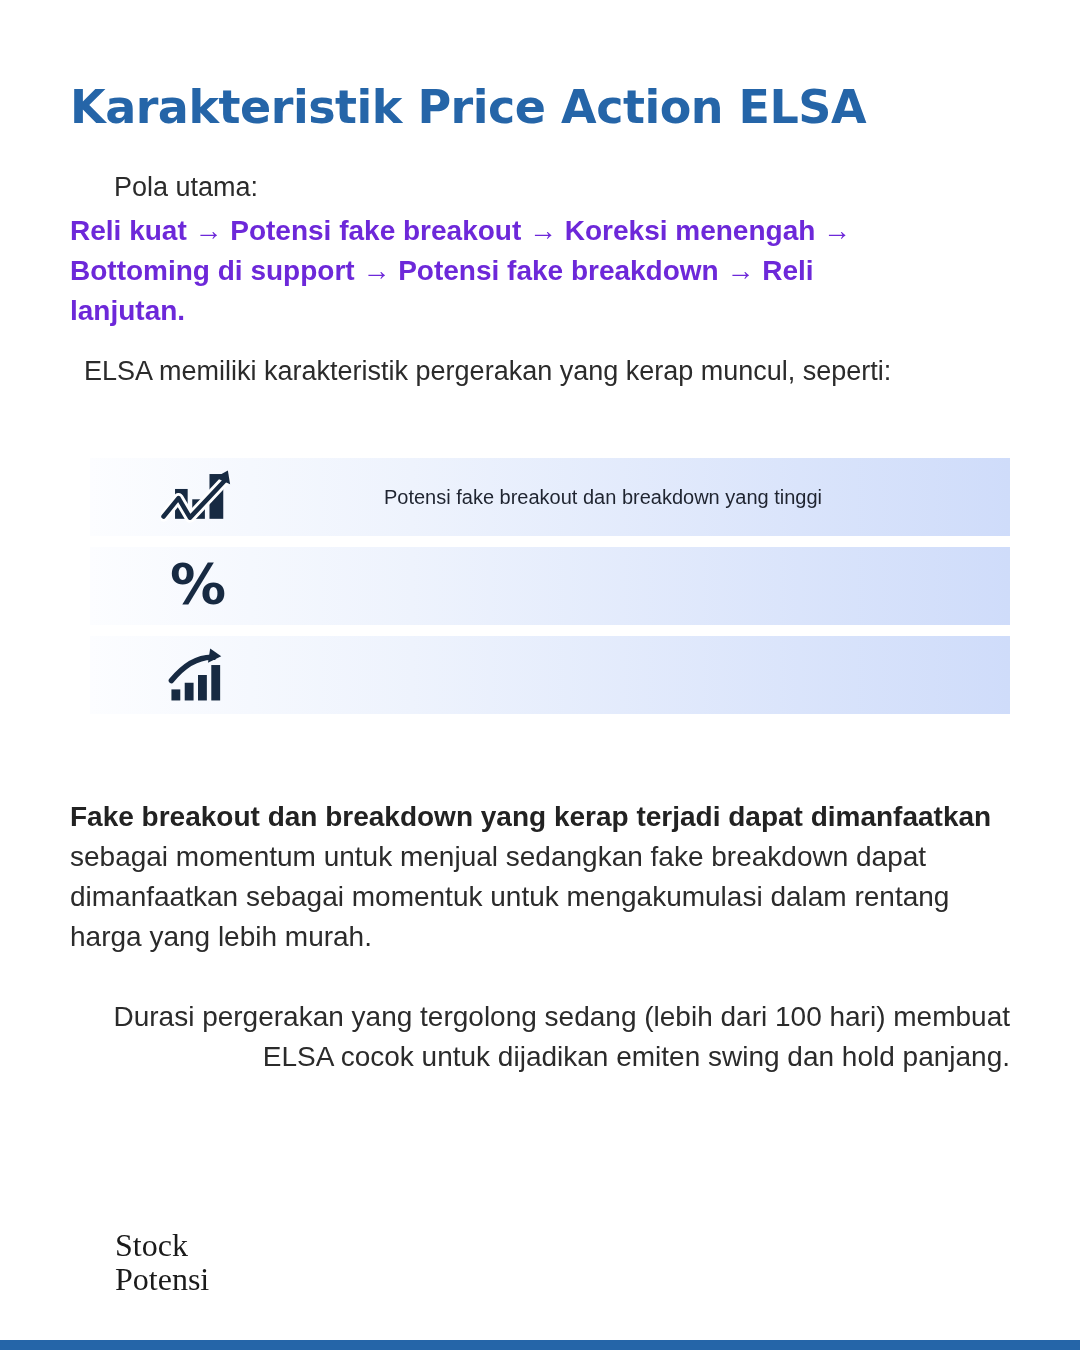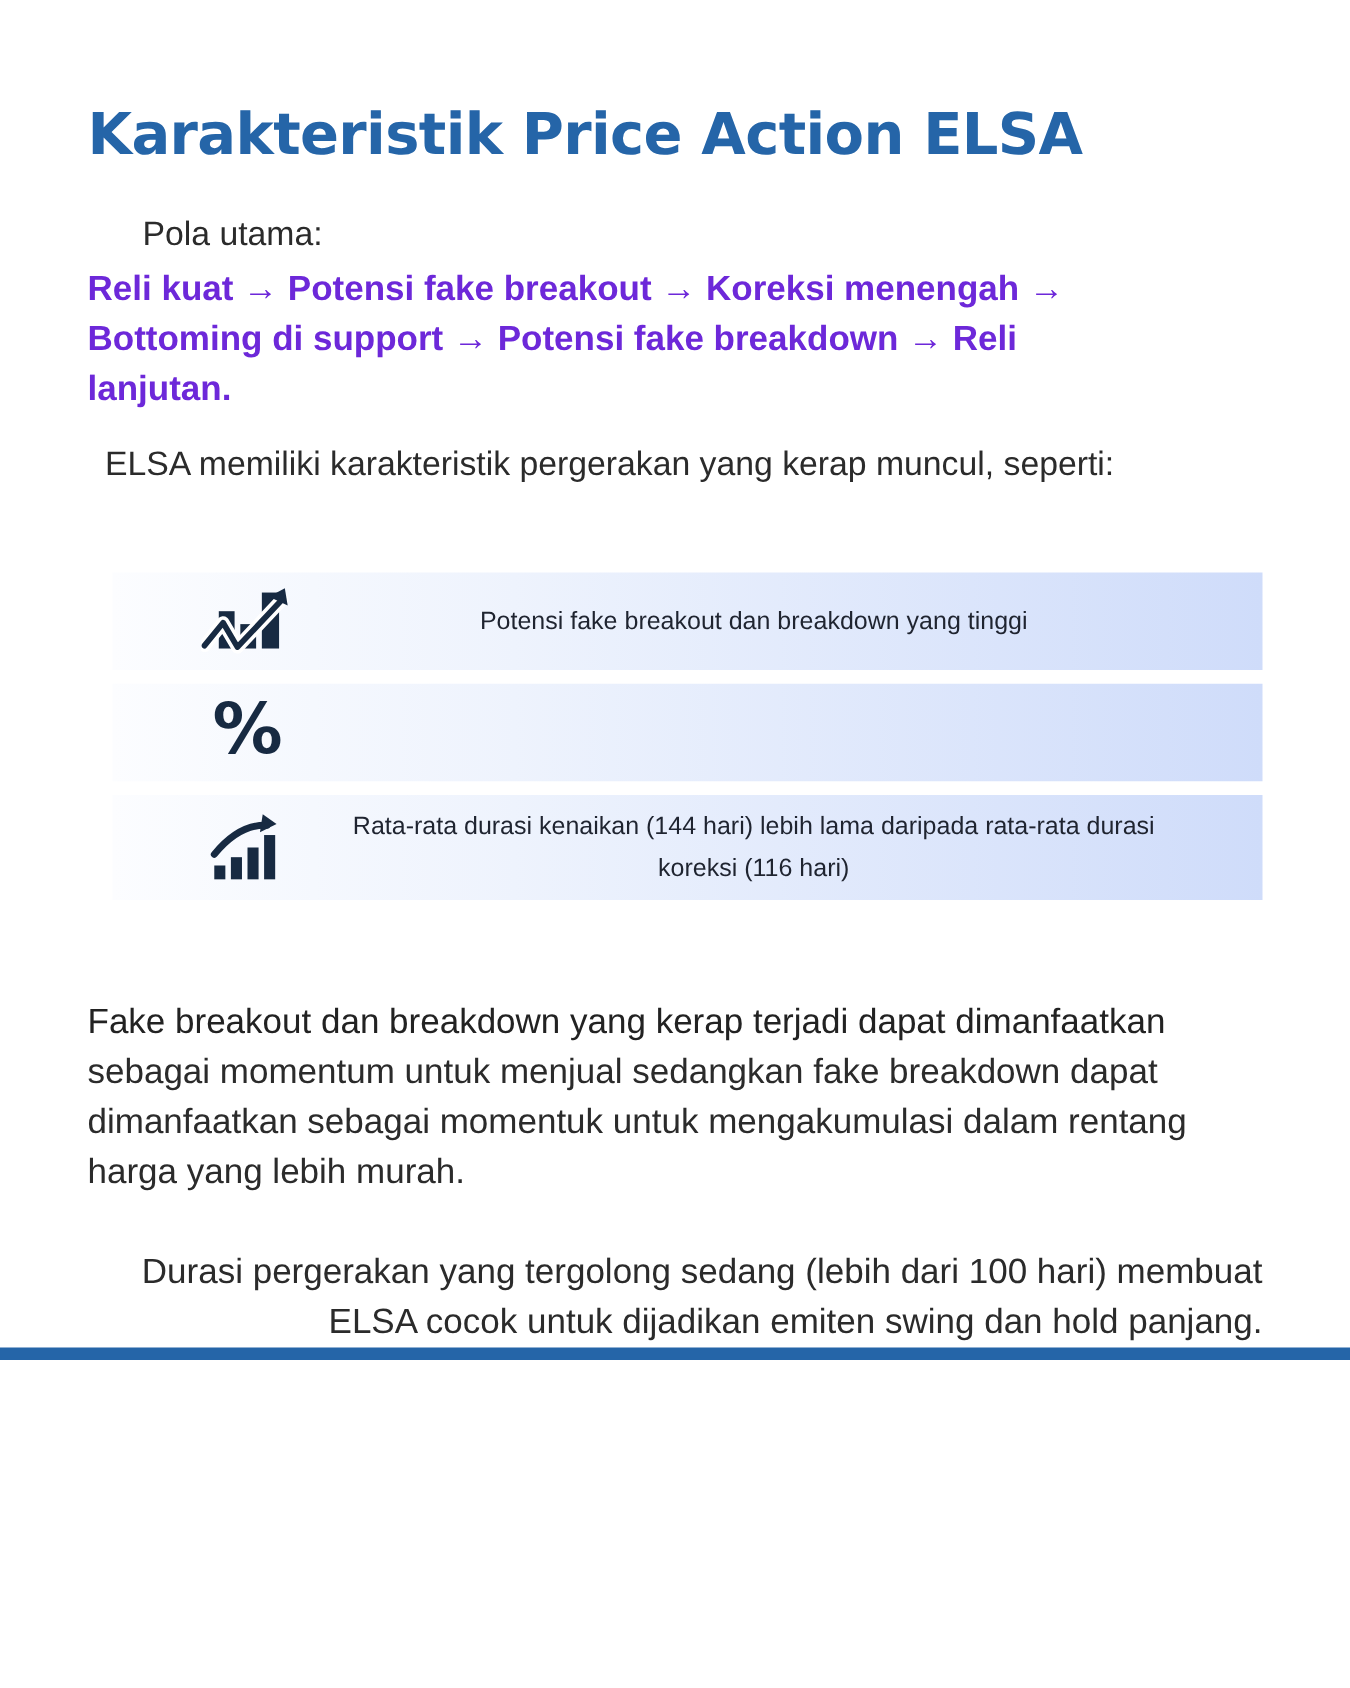--- a/index.html
+++ b/index.html
@@ -1,20 +1,20 @@
 <!DOCTYPE html>
 <html><head>
 <meta charset="utf-8">
 <style>
   * { margin: 0; padding: 0; box-sizing: border-box; }
   html, body { background: #ffffff; }
   .canvas {
     position: relative;
     width: 1080px;
-    height: 1088px;
+    height: 1350px;
     background: #ffffff;
     overflow: hidden;
     font-family: "Liberation Sans", "DejaVu Sans", sans-serif;
     color: #2b2b2b;
   }
   .page-title {
     position: absolute;
     left: 70px;
     top: 80px;
     font-family: "DejaVu Sans", "Liberation Sans", sans-serif;
@@ -94,21 +94,21 @@
   .para {
     position: absolute;
     left: 70px;
     width: 940px;
     font-size: 28px;
     line-height: 40px;
     color: #2b2b2b;
   }
   .para-1 { top: 797px; }
   .para-2 { top: 997px; text-align: right; }
-  .para .lead-bold { font-weight: normal; color: #222222; }
+  .para .lead-bold { font-weight: bold; color: #222222; }
   .logo {
     position: absolute;
     left: 68px;
     top: 1228px;
     font-family: "Liberation Serif", "DejaVu Serif", serif;
     font-size: 32px;
     line-height: 34px;
     color: #1a1a1a;
     margin-left: 47px;
   }
@@ -162,21 +162,20 @@
       <span class="highlight-icon">
         <svg width="62" height="58" viewBox="0 0 56 50" xmlns="http://www.w3.org/2000/svg">
           <rect x="4" y="38" width="8" height="10" fill="#172a42"></rect>
           <rect x="16" y="32" width="8" height="16" fill="#172a42"></rect>
           <rect x="28" y="25" width="8" height="23" fill="#172a42"></rect>
           <rect x="40" y="16" width="8" height="32" fill="#172a42"></rect>
           <path d="M4,30 Q22,8 42,9" fill="none" stroke="#172a42" stroke-width="5" stroke-linecap="round"></path>
           <polygon points="49,8 37,14 39,1" fill="#172a42"></polygon>
         </svg>
       </span>
-      <span class="highlight-text">Rata-rata durasi kenaikan (144 hari) lebih lama daripada rata-rata durasi koreksi (116 hari)</span>
     </div>
 
   </div>
 
   <p class="para para-1"><span class="lead-bold">Fake breakout dan breakdown yang kerap terjadi dapat dimanfaatkan</span><span> sebagai momentum untuk menjual sedangkan fake breakdown dapat dimanfaatkan sebagai momentuk untuk mengakumulasi dalam rentang harga yang lebih murah.</span></p>
 
   <p class="para para-2">Durasi pergerakan yang tergolong sedang (lebih dari 100 hari) membuat ELSA cocok untuk dijadikan emiten swing dan hold panjang.</p>
 
   <div class="logo">
     <div>Stock</div>

